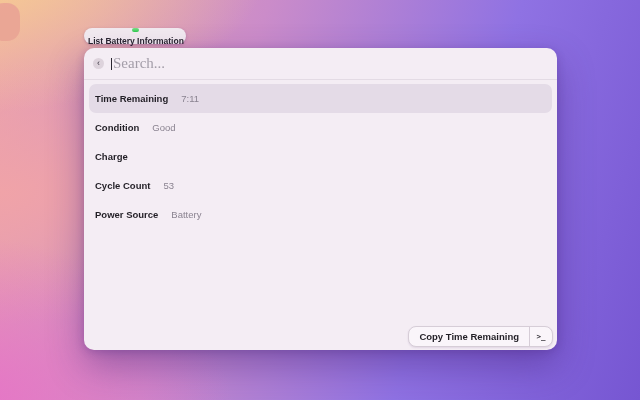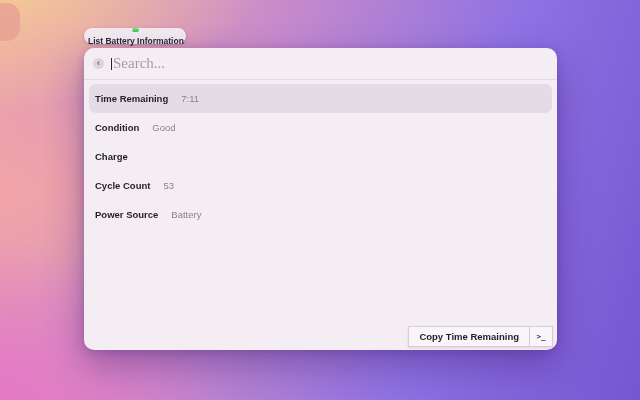--- a/index.html
+++ b/index.html
@@ -48,21 +48,21 @@
 
   .list { padding:4px 5px 0 5px; }
   .row { height:29px; display:flex; align-items:center; gap:13px;
          padding:0 6px; border-radius:7px; }
   .row.selected { background:#e4dbe7; }
   .row-label { font-size:9.5px; font-weight:700; color:#221f26; white-space:nowrap; }
   .row-value { font-size:9.5px; color:#8a8390; white-space:nowrap; }
 
   .action-bar { position:absolute; right:4px; bottom:3px; }
   .action-group { display:flex; align-items:stretch; height:21px;
-                  background:#faf5fa; border:1px solid #d6cdd7; border-radius:0;
+                  background:#faf5fa; border:1px solid #d6cdd7; border-radius:8px;
                   overflow:hidden; box-shadow:0 1px 2px rgba(80,40,110,.12); }
   .action-label { display:flex; align-items:center; padding:0 10px;
                   font-size:9.5px; font-weight:700; color:#221f26; white-space:nowrap; }
   .action-sep { width:1px; background:#d6cdd7; }
   .terminal-key { width:22px; display:flex; align-items:center; justify-content:center;
                   font-family:"DejaVu Sans Mono",monospace; font-size:7.5px;
                   font-weight:700; color:#221f26; }
 </style>
 </head>
 <body>

